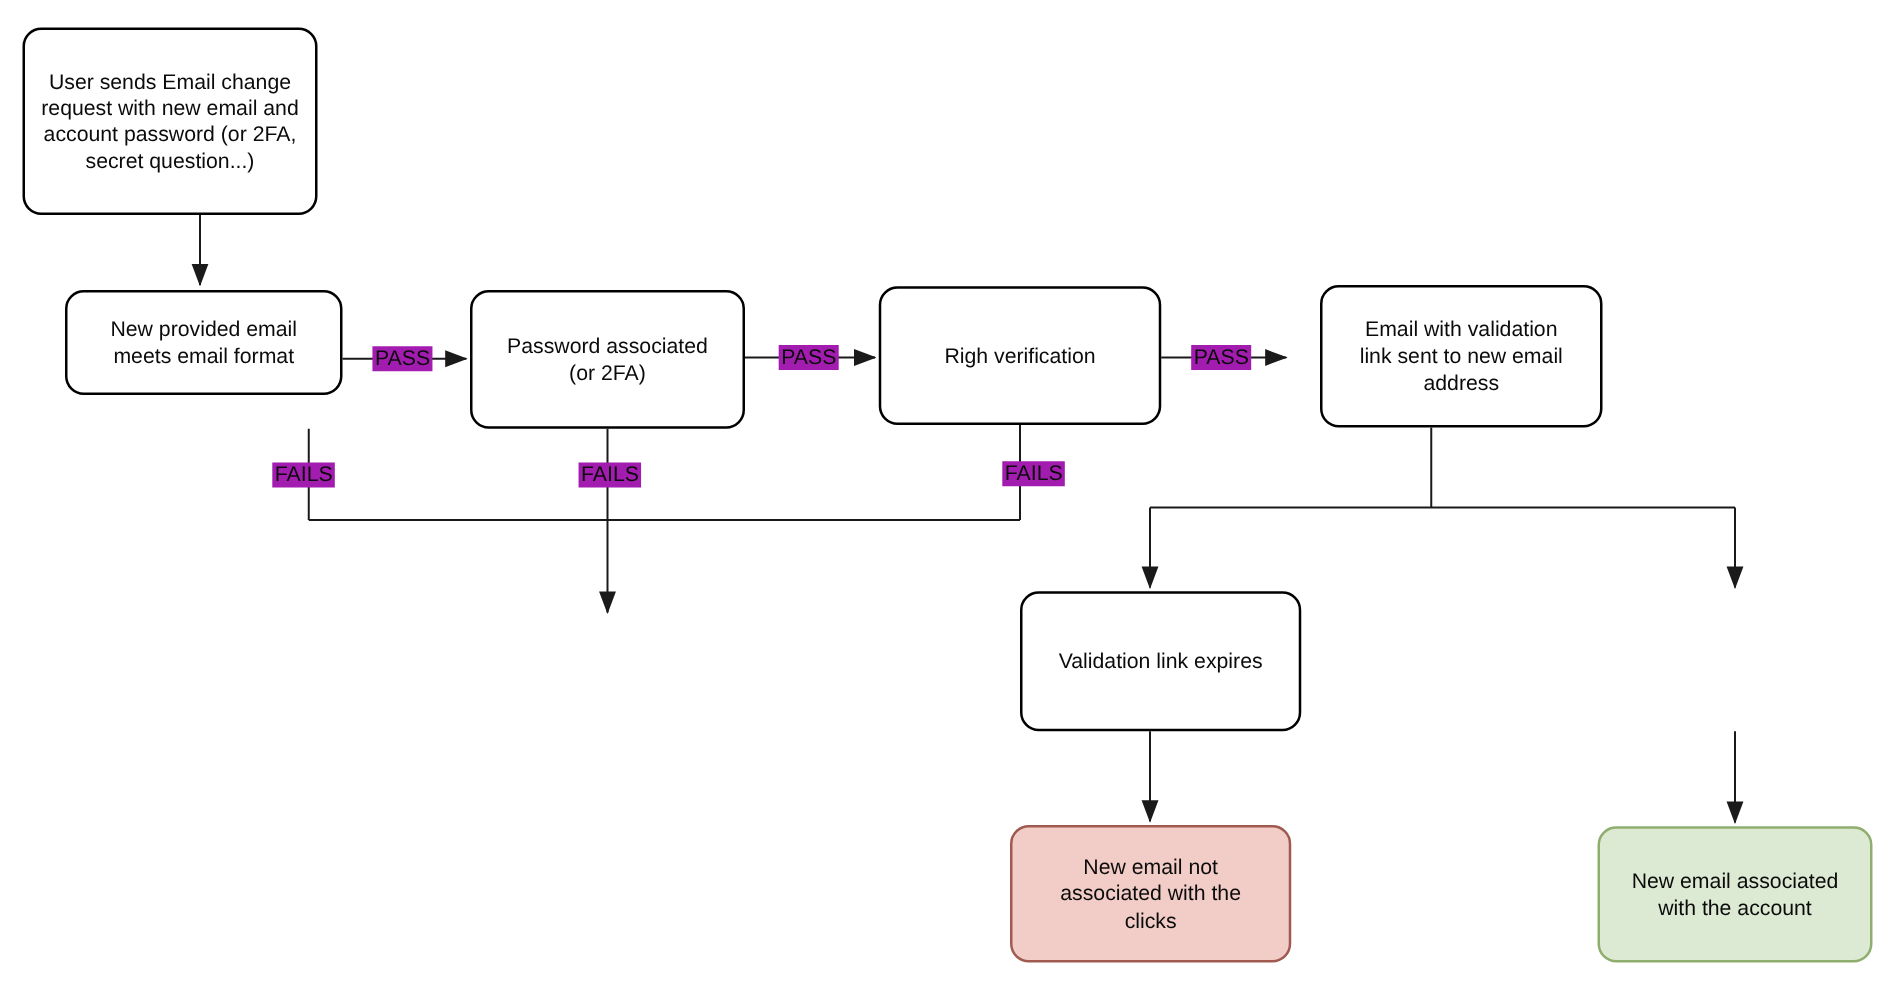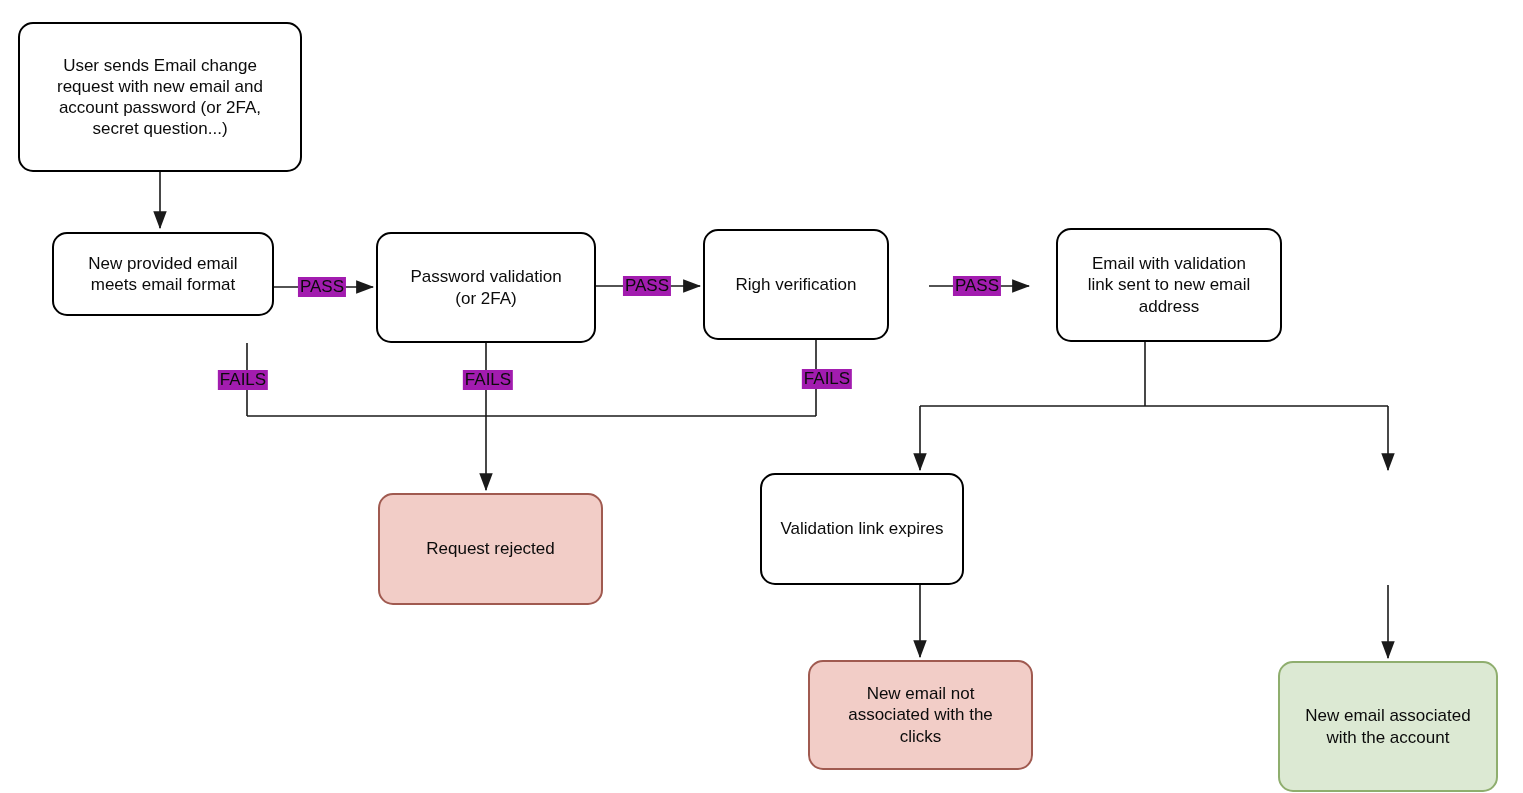--- a/index.html
+++ b/index.html
@@ -82,63 +82,60 @@
     <path class="edge" d="M247,416 L816,416"></path>
     <path class="edge" d="M486,343 L486,490" marker-end="url(#arw)"></path>
     <path class="edge" d="M1145,342 L1145,406"></path>
     <path class="edge" d="M920,406 L1388,406"></path>
     <path class="edge" d="M920,406 L920,470" marker-end="url(#arw)"></path>
     <path class="edge" d="M1388,406 L1388,470" marker-end="url(#arw)"></path>
     <path class="edge" d="M920,585 L920,657" marker-end="url(#arw)"></path>
     <path class="edge" d="M1388,585 L1388,658" marker-end="url(#arw)"></path>
   </svg>
 
-  <div class="node" style="left:18px; top:22px; width:284px; height:150px;">
+  <div class="node" style="left:18px; top:22px; width:236px; height:150px;">
     <span class="label">User sends Email change
 request with new email and
 account password (or 2FA,
 secret question...)</span>
   </div>
 
   <div class="node" style="left:52px; top:232px; width:222px; height:84px;">
     <span class="label">New provided email
 meets email format</span>
   </div>
 
   <div class="node" style="left:376px; top:232px; width:220px; height:111px;">
-    <span class="label">Password validation
+    <span class="label">Password associated
 (or 2FA)</span>
   </div>
 
-  <div class="node" style="left:703px; top:229px; width:186px; height:111px;">
+  <div class="node" style="left:703px; top:229px; width:226px; height:111px;">
     <span class="label">Righ verification</span>
   </div>
 
   <div class="node" style="left:1032px; top:228px; width:226px; height:114px;margin-left:24px;">
     <span class="label">Email with validation
 link sent to new email
 address</span>
   </div>
 
-  <div class="node rejected" style="left:378px; top:493px; width:225px; height:112px;">
-    <span class="label">Request rejected</span>
-  </div>
 
-  <div class="node" style="left:760px; top:473px; width:204px; height:112px;">
+  <div class="node" style="left:816px; top:473px; width:225px; height:112px;">
     <span class="label">Validation link expires</span>
   </div>
 
 
   <div class="node rejected" style="left:808px; top:660px; width:225px; height:110px;">
     <span class="label">New email not
 associated with the
 clicks</span>
   </div>
 
-  <div class="node success" style="left:1278px; top:661px; width:220px; height:131px;">
+  <div class="node success" style="left:1278px; top:661px; width:220px; height:109px;">
     <span class="label">New email associated
 with the account</span>
   </div>
 
   <span class="edge-label" style="left:322px; top:287px;">PASS</span>
   <span class="edge-label" style="left:647px; top:286px;">PASS</span>
   <span class="edge-label" style="left:977px; top:286px;">PASS</span>
   <span class="edge-label" style="left:243px; top:380px;">FAILS</span>
   <span class="edge-label" style="left:488px; top:380px;">FAILS</span>
   <span class="edge-label" style="left:827px; top:379px;">FAILS</span>

